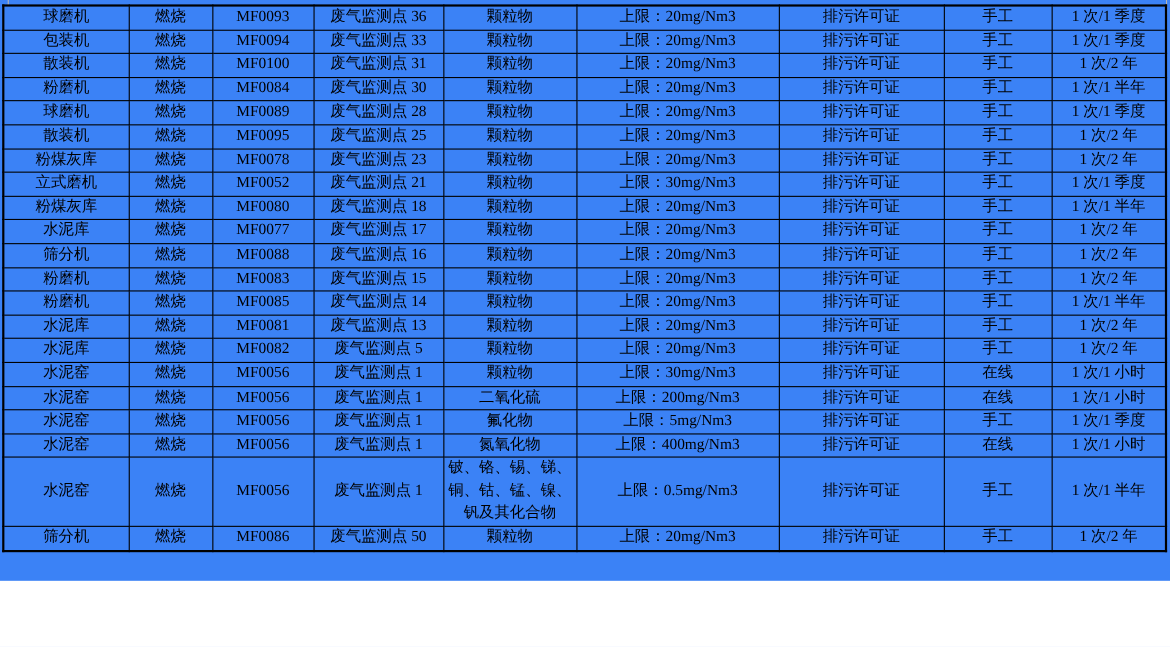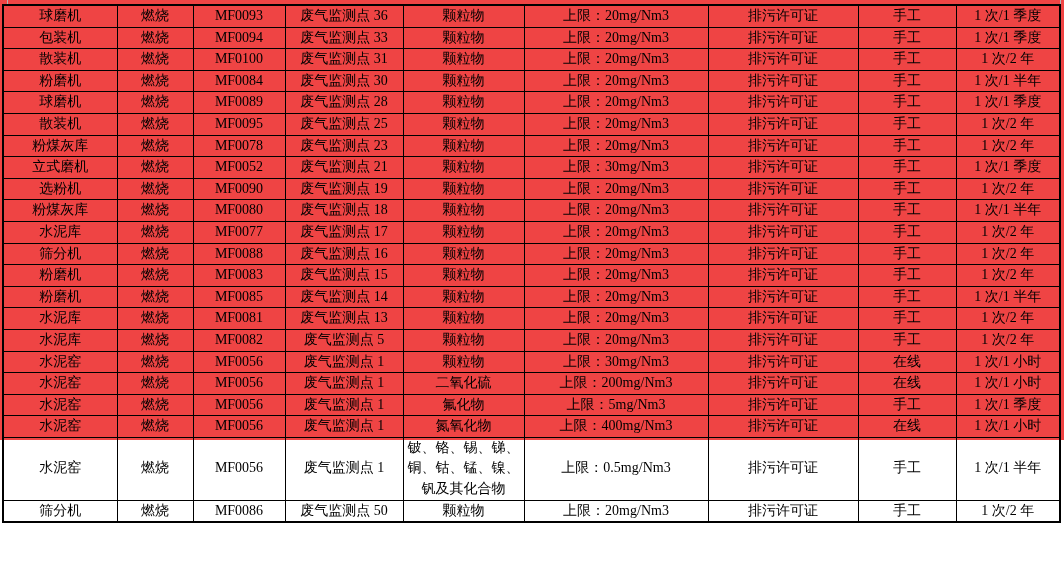--- a/index.html
+++ b/index.html
@@ -7,22 +7,22 @@
     padding: 0;
     background: #ffffff;
     width: 1064px;
     height: 588px;
     overflow: hidden;
     font-family: "Liberation Serif", "DejaVu Serif", serif;
   }
   .page {
     position: relative;
     width: 1064px;
-    height: 440px;
-    background: #ef4444;
+    height: 528px;
+    background: #3b82f6;
   }
   
   .artifact-left {
     position: absolute;
     left: 7px; top: 0;
     width: 1px; height: 5px;
     background: #b3b3b3;
   }
   .artifact-right {
     position: absolute;
@@ -154,31 +154,20 @@
           <td>燃烧</td>
           <td>MF0052</td>
           <td>废气监测点 21</td>
           <td>颗粒物</td>
           <td>上限：30mg/Nm3</td>
           <td>排污许可证</td>
           <td>手工</td>
           <td>1 次/1 季度</td>
         </tr>
         <tr>
-          <td>选粉机</td>
-          <td>燃烧</td>
-          <td>MF0090</td>
-          <td>废气监测点 19</td>
-          <td>颗粒物</td>
-          <td>上限：20mg/Nm3</td>
-          <td>排污许可证</td>
-          <td>手工</td>
-          <td>1 次/2 年</td>
-        </tr>
-        <tr>
           <td>粉煤灰库</td>
           <td>燃烧</td>
           <td>MF0080</td>
           <td>废气监测点 18</td>
           <td>颗粒物</td>
           <td>上限：20mg/Nm3</td>
           <td>排污许可证</td>
           <td>手工</td>
           <td>1 次/1 半年</td>
         </tr>

